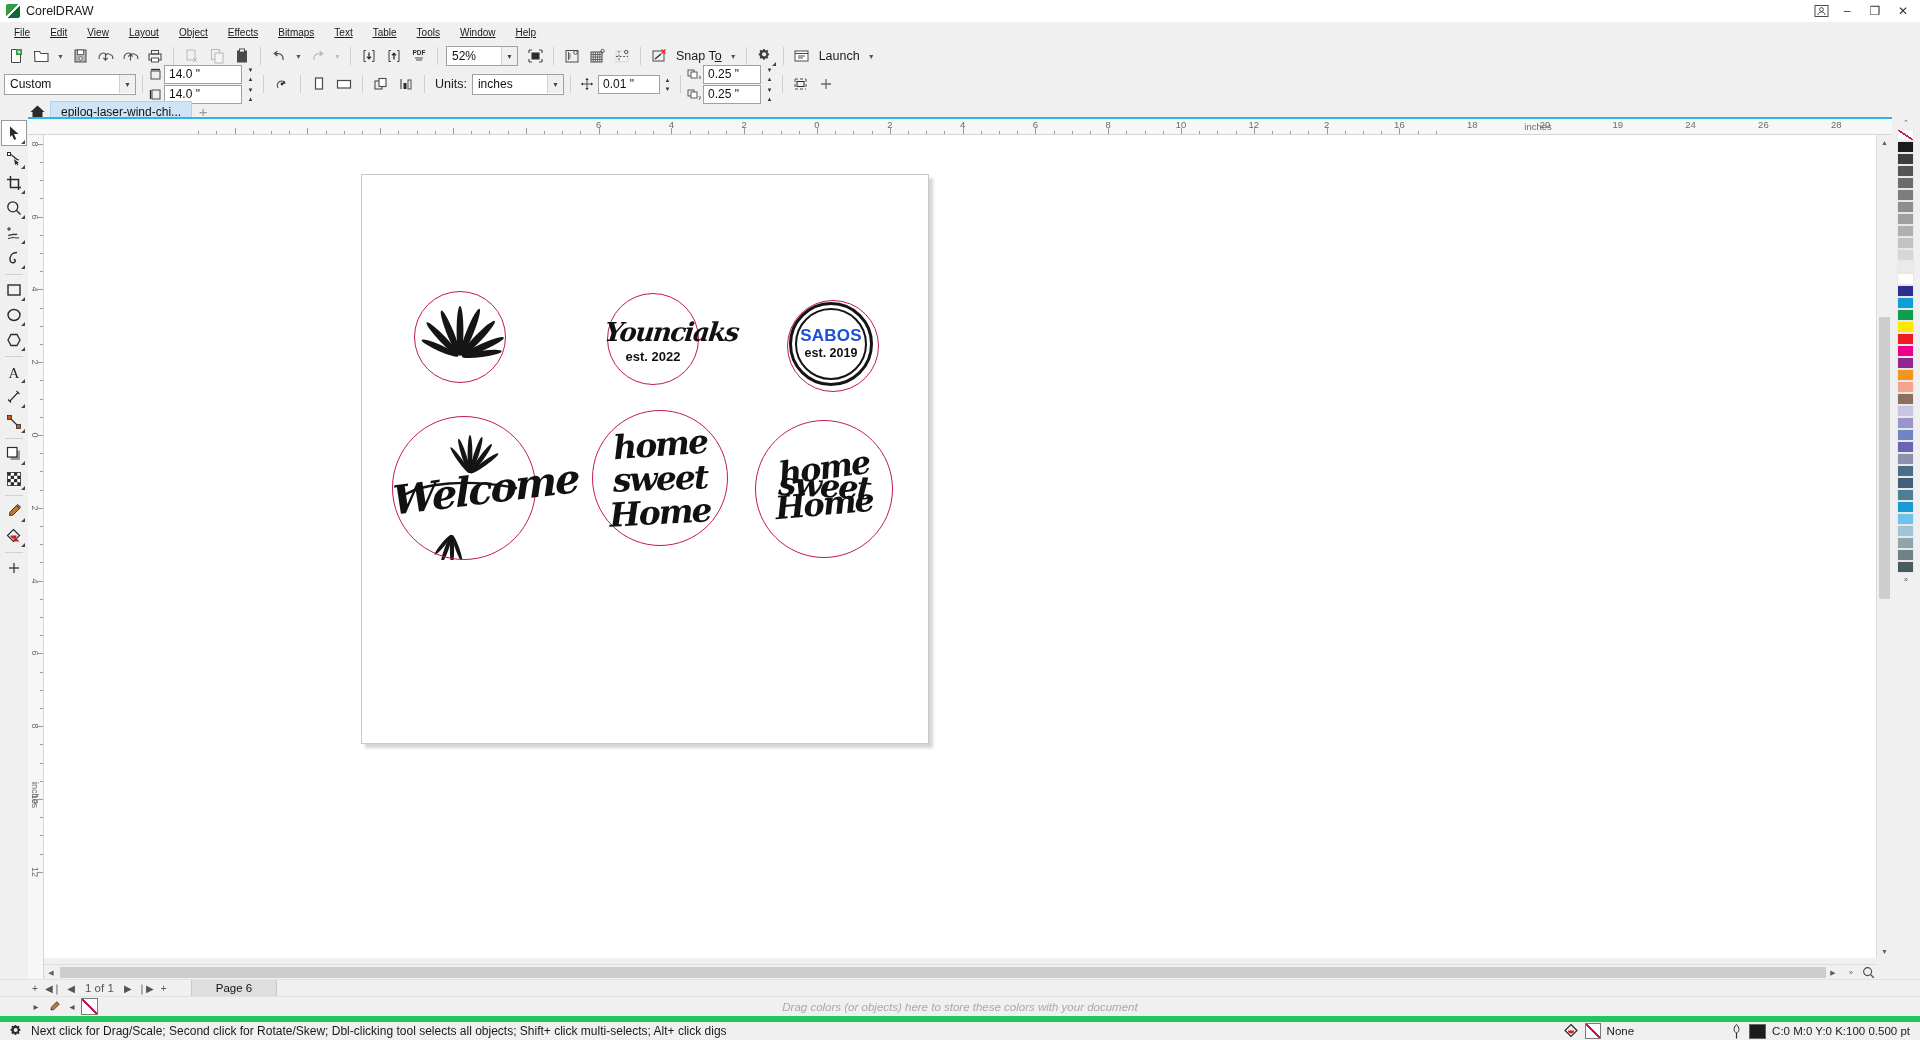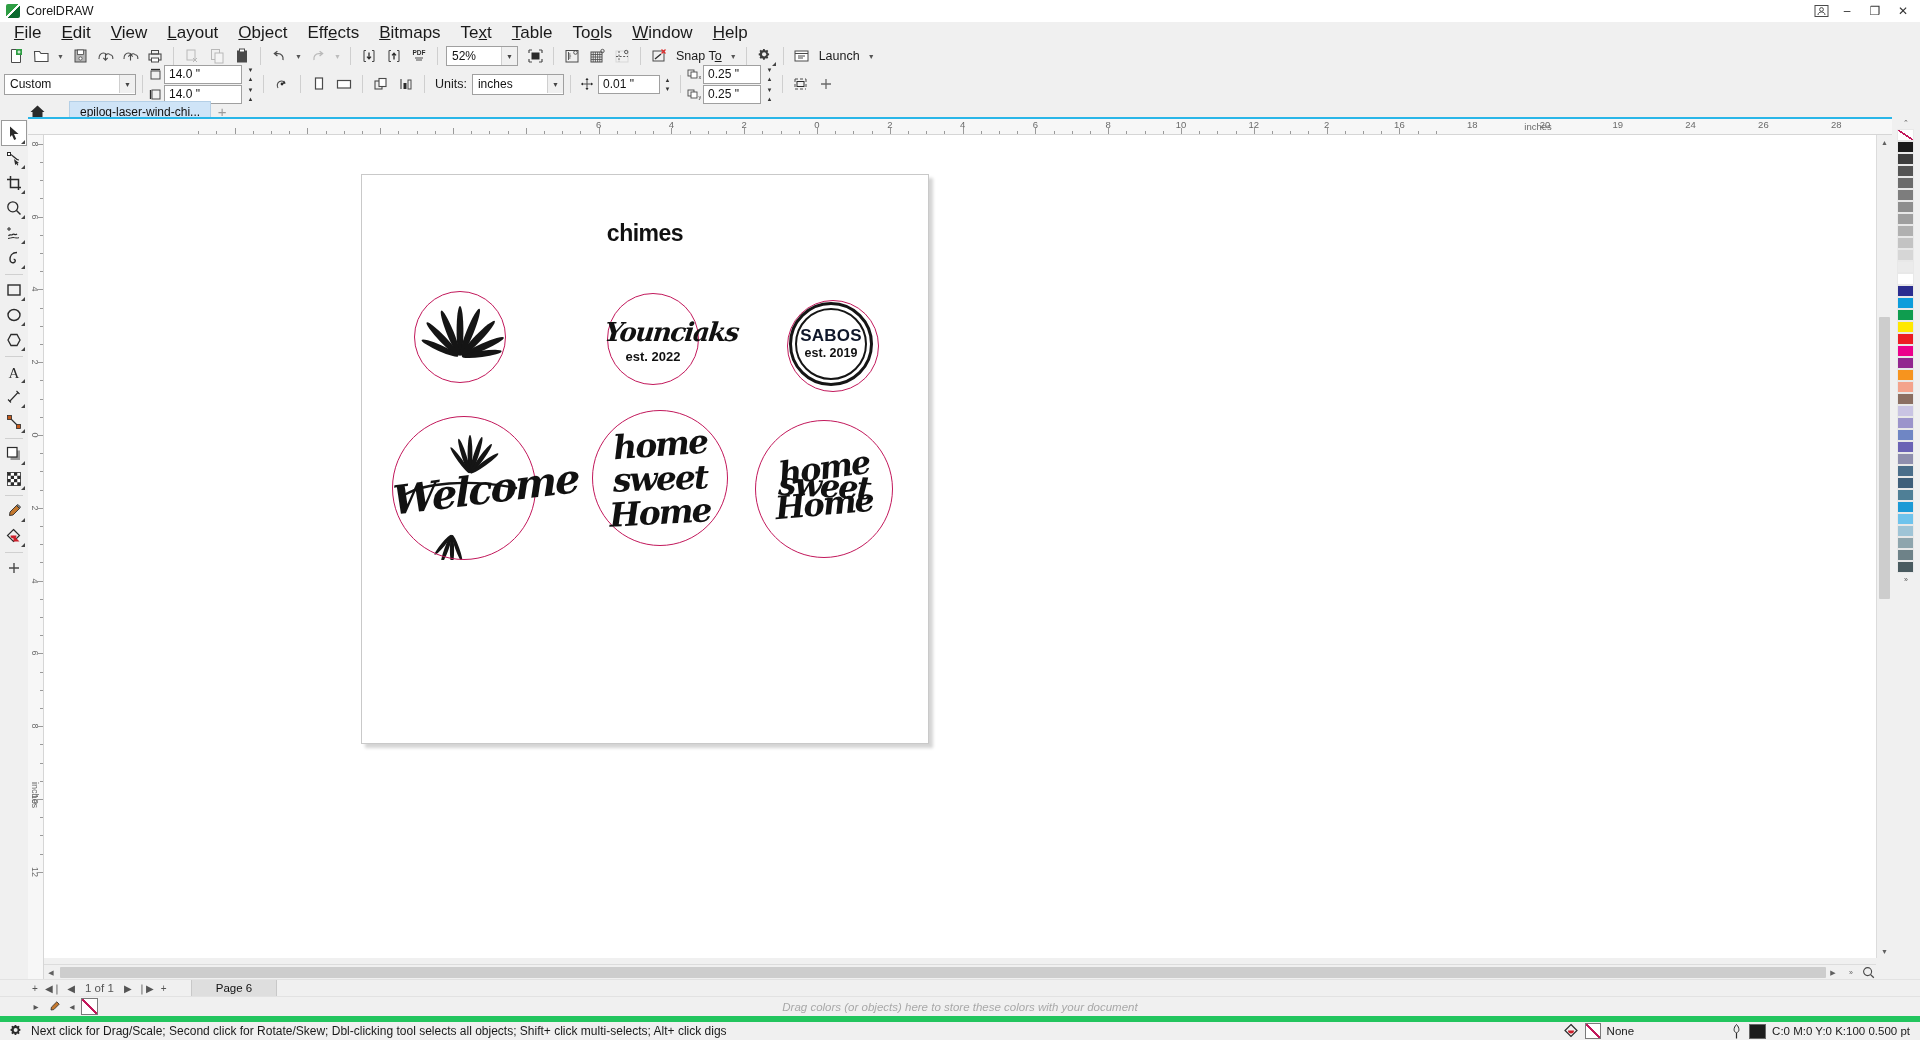--- a/index.html
+++ b/index.html
@@ -24,21 +24,21 @@
     margin-right: 6px; flex: 0 0 auto;
   }
   .app-title { font-size: 12.5px; color: #1a1a1a; }
   .win-controls { position: absolute; right: 4px; top: 0; height: 22px; display: flex; align-items: center; gap: 2px; }
   .win-btn { width: 26px; height: 20px; display: flex; align-items: center; justify-content: center;
              font-size: 12px; color: #333; cursor: default; }
   .acct-icon { width: 22px; height: 18px; display:flex; align-items:center; justify-content:center; }
 
   
   .menubar { height: 21px; background: #f0f0f0; display: flex; align-items: center; padding-left: 4px; }
-  .menu-item { padding: 2px 10px; font-size: 17px; color: #1a1a1a; cursor: default; }
+  .menu-item { padding: 2px 10px; font-size: 10px; color: #1a1a1a; cursor: default; text-decoration: underline; }
   .menu-item u { text-decoration: underline; }
 
   
   .toolbar {
     height: 26px; background: #f0f0f0; display: flex; align-items: center;
     padding-left: 4px; gap: 1px;
   }
   .tb-sep { width: 1px; height: 18px; background: #cfcfcf; margin: 0 5px; }
   .tb-btn {
     width: 24px; height: 22px; display: flex; align-items: center; justify-content: center;
@@ -66,21 +66,21 @@
   .numbox {
     height: 19px; border: 1px solid #a0a0a0; background: #fff; display: flex; align-items: center;
     font-size: 12px; color: #111; padding-left: 4px;
   }
 
   
   .tabbar { height: 22px; background: #f0f0f0; display: flex; align-items: flex-end; padding-left: 24px; }
   .home-ic { width: 26px; height: 20px; display: flex; align-items: center; justify-content: center; }
   .doctab {
     height: 20px; background: #cfe4f7; border: 1px solid #b4cfe6; border-bottom: none;
-    display: flex; align-items: center; padding: 0 10px; font-size: 12px; color: #111; cursor: default; margin-left: 19px;
+    display: flex; align-items: center; padding: 0 10px; font-size: 12px; color: #111; cursor: default;
   }
   .tabplus { width: 22px; height: 20px; display: flex; align-items: center; justify-content: center;
              font-size: 15px; color: #9a9a9a; cursor: default; }
 
   
   .toolbox {
     position: absolute; left: 0; top: 117px; width: 28px; bottom: 60px;
     background: #f0f0f0; display: flex; flex-direction: column; align-items: center; padding-top: 4px;
   }
   .tool {
@@ -807,21 +807,20 @@
       <div class="vtick" style="top: 682.2px; width: 3px;"></div>
       <div class="vtick" style="top: 700.4px; width: 3px;"></div>
       <div class="vtick" style="top: 718.6px; width: 3px;"></div>
       <div class="vtick" style="top: 736.8px; width: 6px;"></div>
       <div class="vlabtxt" style="top: 660px;">inches</div>
     </div>
 
   <div class="canvas-area">
     <div class="page">
 
-      <div class="page-title">chimes</div>
 
       <div class="design" style="left:52px;top:116px;width:92px;height:92px;">
         <div class="ring"></div>
         <svg width="92" height="92" viewBox="0 0 92 92">
           <g fill="#151515" transform="translate(46,66)">
             <g transform="rotate(-90)">
                 <ellipse cx="26" cy="0" rx="25" ry="3.4"></ellipse>
               </g>
             <g transform="rotate(-68)">
                 <ellipse cx="27" cy="0" rx="25" ry="3.6"></ellipse>
@@ -851,21 +850,21 @@
       <div class="design" style="left:245px;top:118px;width:92px;height:92px;">
         <div class="ring"></div>
         <div class="script" style="position:absolute;left:-2px;right:-2px;top:26px;text-align:center;font-size:26px;line-height:1;letter-spacing:-1.5px;transform:skewX(-6deg);">Younciaks</div>
         <div style="position:absolute;left:0;right:0;top:56px;text-align:center;font-size:13px;font-weight:600;color:#111;">est. 2022</div>
       </div>
 
       <div class="design" style="left:425px;top:125px;width:92px;height:92px;">
         <div class="ring"></div>
         <div style="position:absolute;left:2px;top:2px;width:84px;height:84px;border:3px solid #151515;border-radius:50%;"></div>
         <div style="position:absolute;left:8px;top:8px;width:72px;height:72px;border:2.5px solid #151515;border-radius:50%;"></div>
-        <div style="position:absolute;left:2px;width:84px;top:26px;text-align:center;font-size:17px;font-weight:600;color:#0f172a;letter-spacing:.2px;">SABOS</div>
+        <div style="position:absolute;left:2px;width:84px;top:26px;text-align:center;font-size:17px;font-weight:600;color:#1d4ed8;letter-spacing:.2px;">SABOS</div>
         <div style="position:absolute;left:2px;width:84px;top:46px;text-align:center;font-size:12.5px;font-weight:600;color:#111;">est. 2019</div>
       </div>
 
       <div class="design" style="left:30px;top:241px;width:144px;height:144px;">
         <div class="ring"></div>
         <svg width="144" height="144" viewBox="0 0 144 144">
           <g fill="#151515" transform="translate(78,58)">
             <g transform="rotate(-90)">
                 <ellipse cx="20" cy="0" rx="19" ry="2.4"></ellipse>
               </g>

